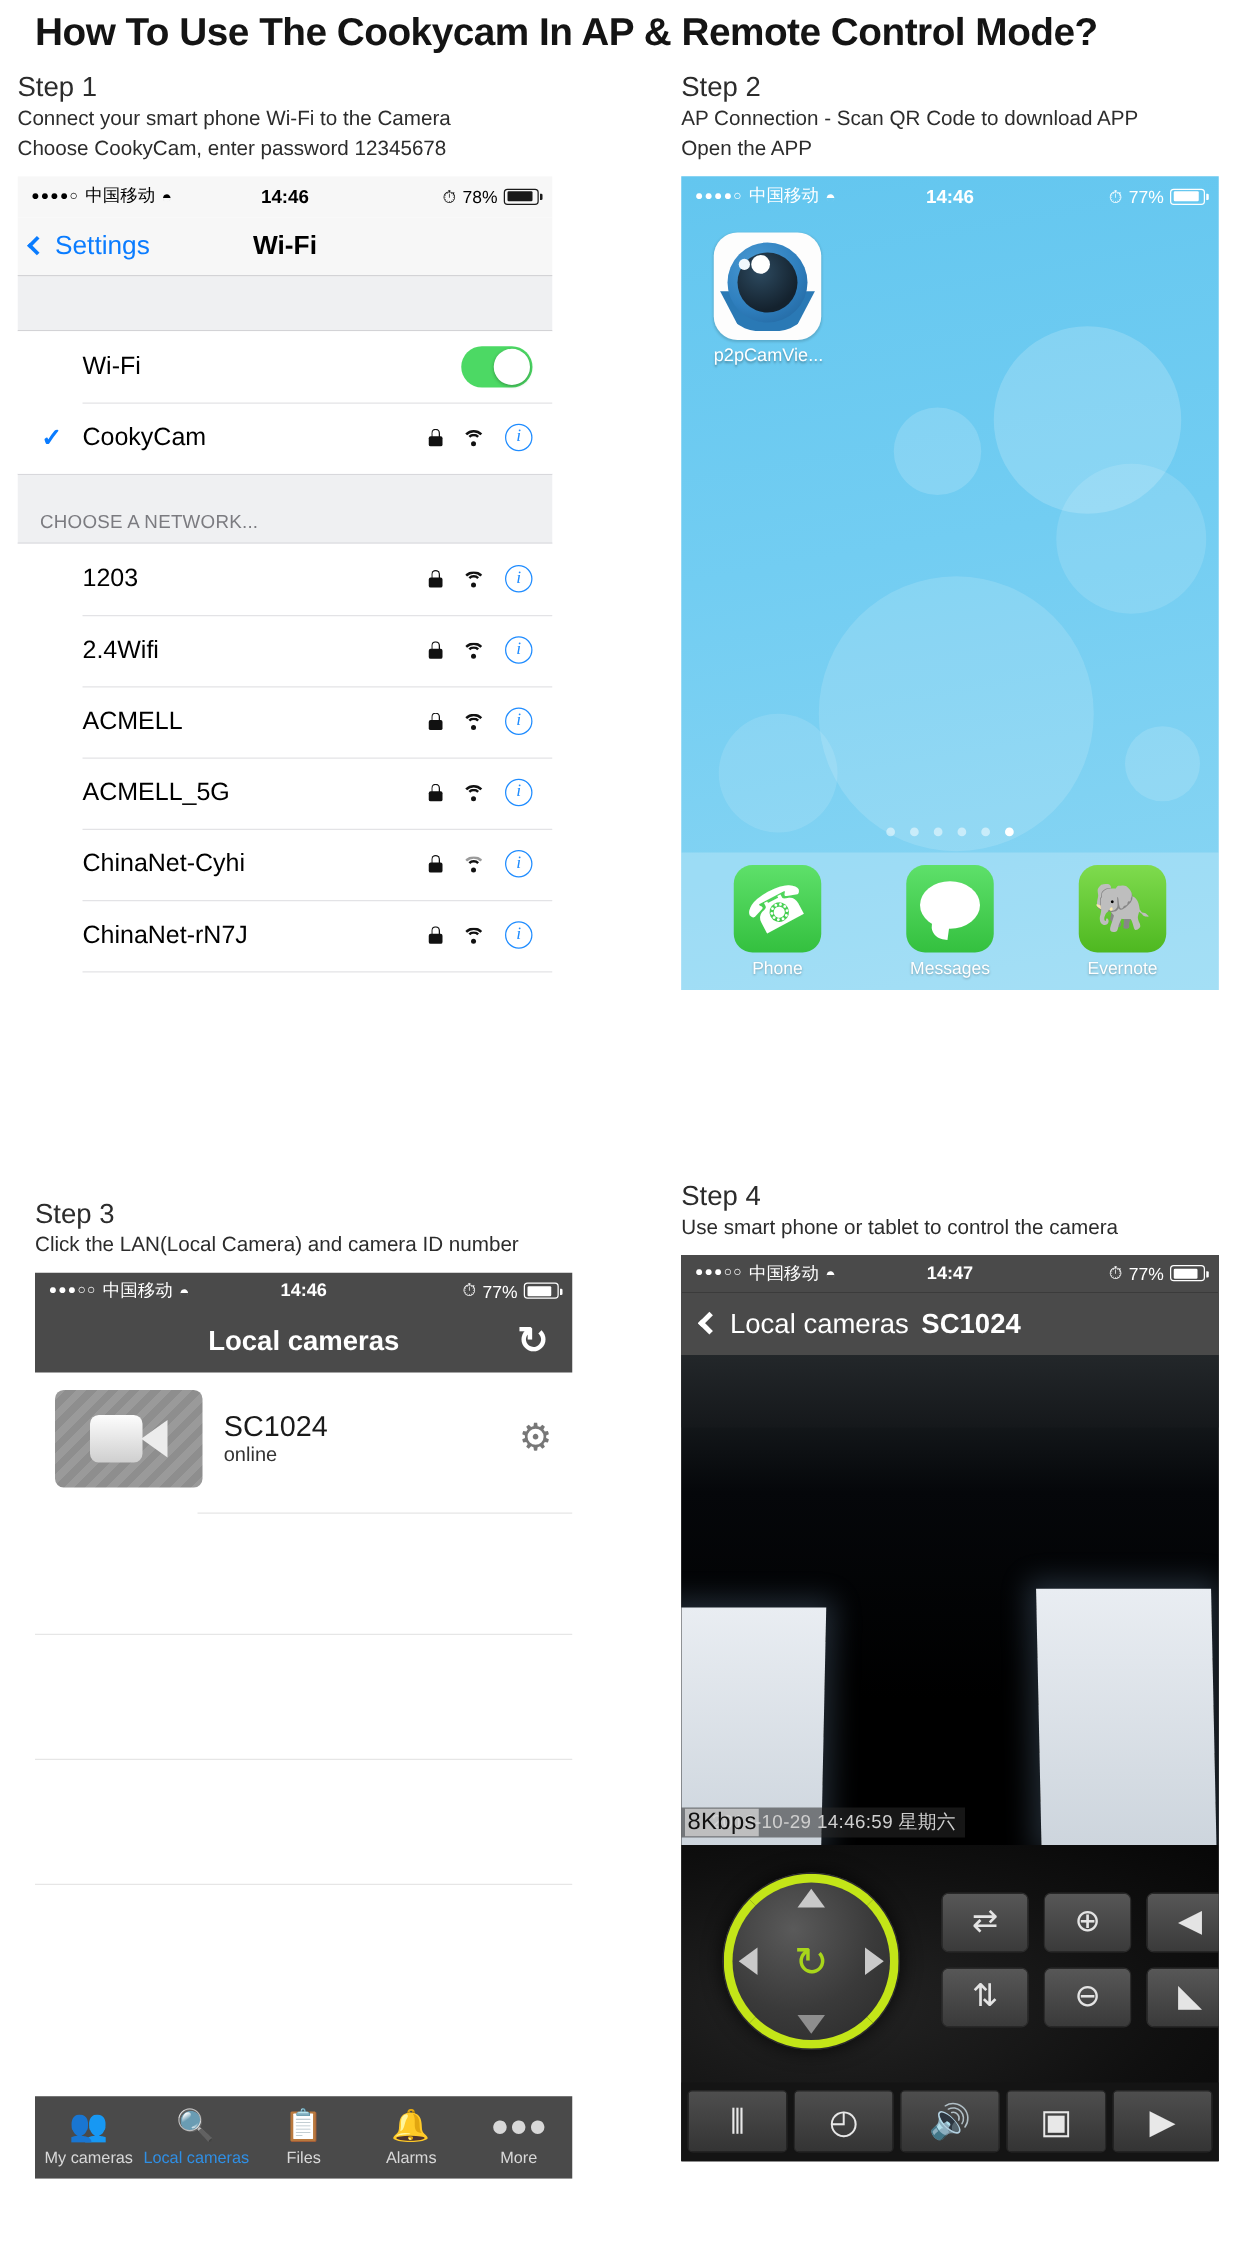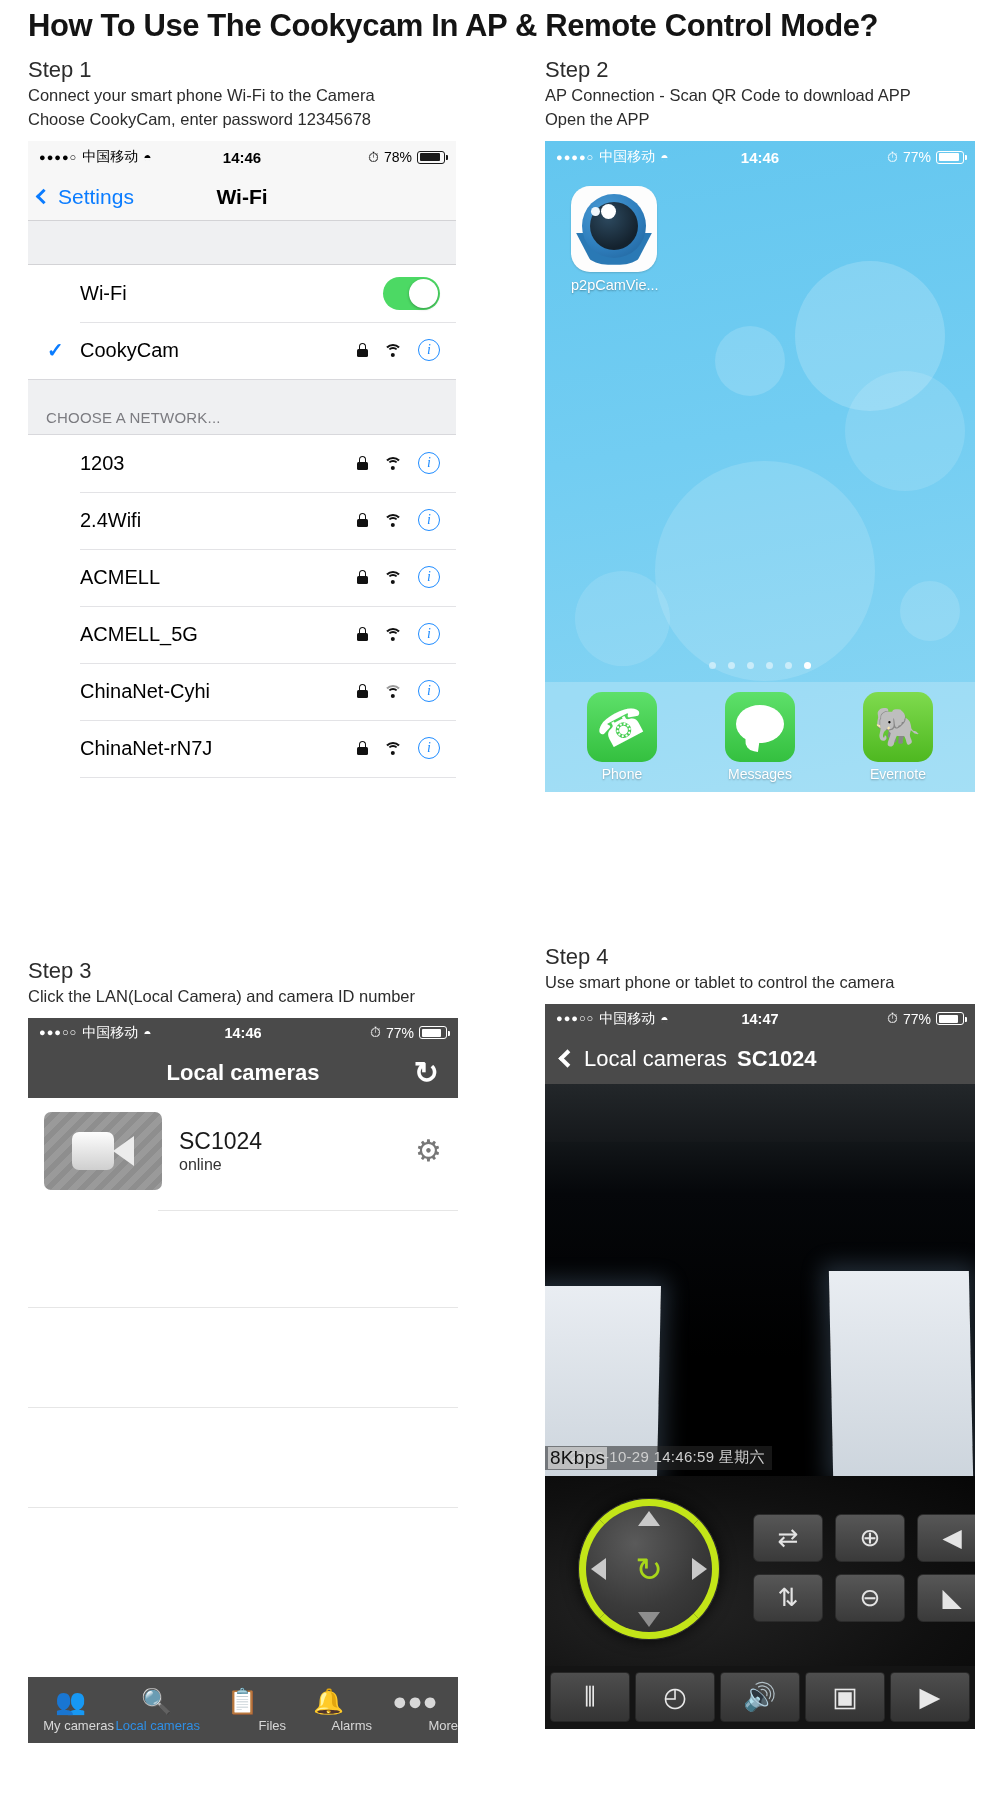--- a/index.html
+++ b/index.html
@@ -16,21 +16,21 @@
     position: absolute; left: 28px; top: 8px;
     font-size: 31px; font-weight: bold; color: #141414;
     letter-spacing: -0.4px; white-space: nowrap;
   }
 
   
   .step { position: absolute; }
   .step-title { font-size: 22px; color: #2c2c2c; line-height: 1.18; }
   .step-desc { font-size: 16.5px; color: #2c2c2c; line-height: 1.33; margin-top: 2px; }
 
-  #step1 { left: 28px; top: 57px; width: 430px; }
+  #step1 { left: 14px; top: 57px; width: 430px; }
   #step2 { left: 545px; top: 57px; width: 430px; }
   #step3 { left: 28px; top: 958px; width: 430px; }
   #step4 { left: 545px; top: 944px; width: 430px; }
 
   
   .phone { position: relative; overflow: hidden; }
 
   
   #phone1 {
     margin-top: 10px;
@@ -220,21 +220,21 @@
   .gear { margin-left: auto; font-size: 30px; color: #777; line-height: 1; }
   .list-divider { height: 1px; background: #e6e6e6; margin-left: 130px; margin-top: 20px; }
   .list-divider.full { margin-left: 0; }
   .tabbar {
     position: absolute; left: 0; right: 0; bottom: 0; height: 66px; background: #4a4a4a;
     display: flex; align-items: center;
   }
   .tab { flex: 1; text-align: center; color: #d8d8d8; }
   .tab.active { color: #2f8fe5; }
   .tab-ic { height: 30px; display: flex; align-items: center; justify-content: center; font-size: 25px; line-height: 1; }
-  .tab-lb { font-size: 13px; margin-top: 1px; text-align: right; }
+  .tab-lb { font-size: 13px; margin-top: 1px; }
 
   
   #phone4 { margin-top: 10px; width: 430px; height: 725px; background: #111; position: relative; }
   .video {
     height: 392px; position: relative; overflow: hidden;
     background: linear-gradient(180deg,#1b1f22 0%, #15191c 12%, #05070a 28%, #000 70%);
   }
   .vid-strip { position:absolute; left:0; right:0; top:0; height: 58px; background: linear-gradient(180deg,#23272a,#15181b); }
   .panel-l, .panel-r {
     position: absolute; bottom: 0; background: linear-gradient(180deg,#e9edf2,#cdd5dd);

